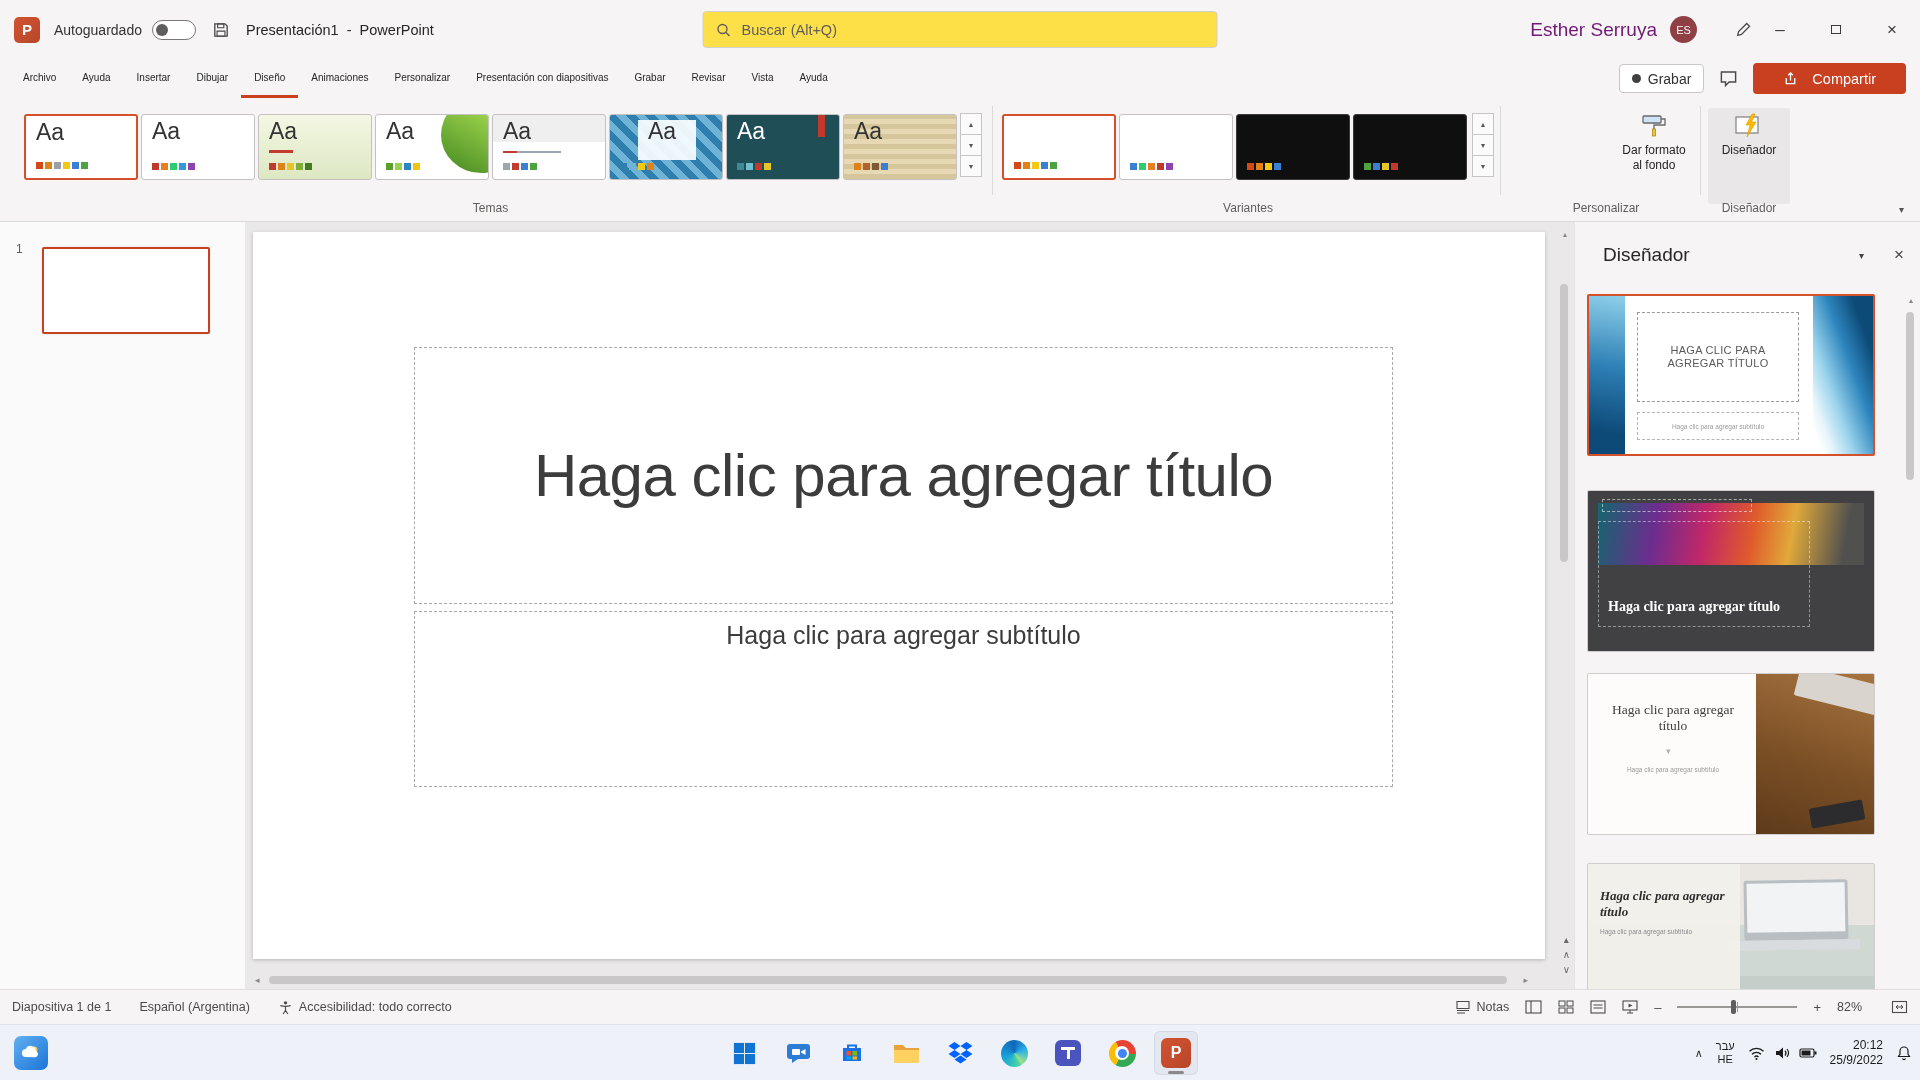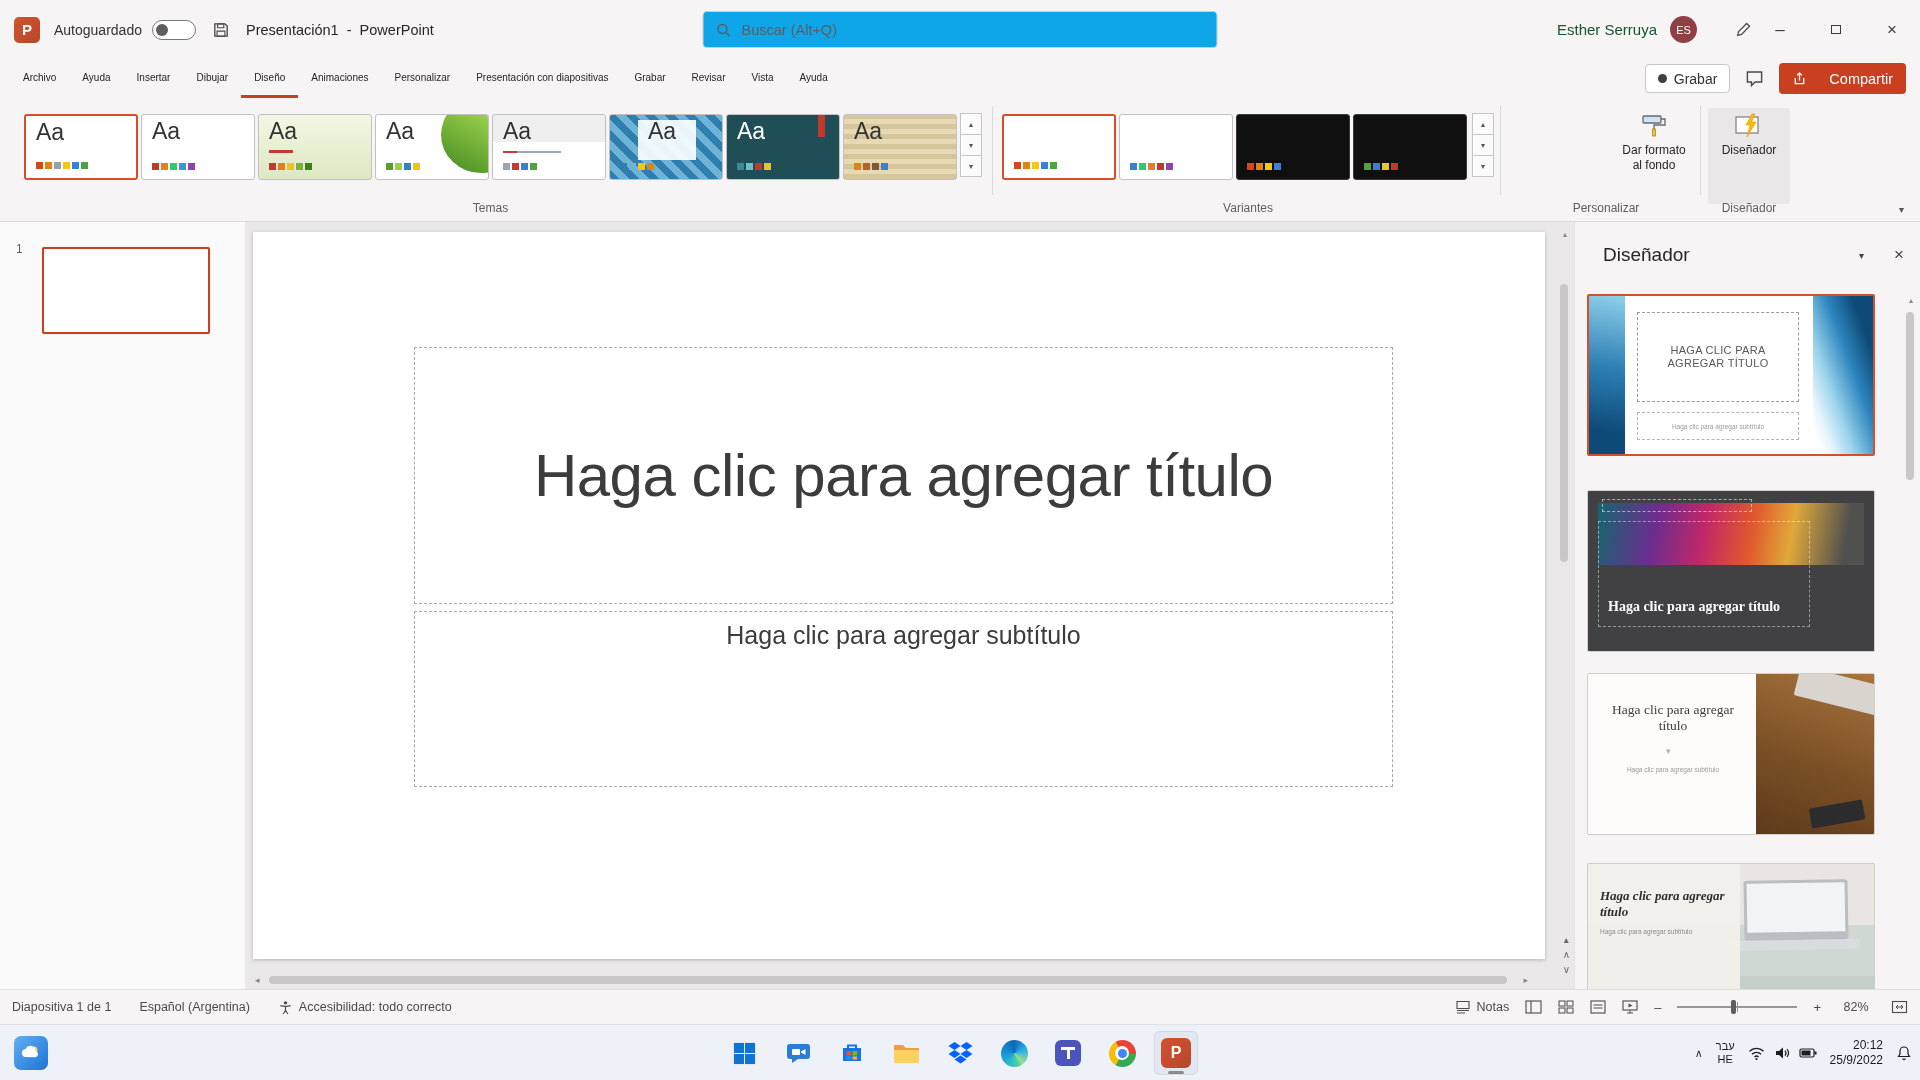--- a/index.html
+++ b/index.html
@@ -8,39 +8,39 @@
   .app{position:relative;width:1920px;height:1080px;overflow:hidden}
 
   
   .titlebar{position:absolute;top:0;left:0;right:0;height:59px;display:flex;align-items:center;background:#f6f4f5}
   .ppt-logo{width:26px;height:26px;margin-left:14px;border-radius:5px;background:linear-gradient(135deg,#d35230,#b7472a);color:#fff;font-weight:bold;font-size:15px;display:flex;align-items:center;justify-content:center}
   .autosave-label{margin-left:14px;font-size:14px;color:#333}
   .toggle{margin-left:10px;width:44px;height:20px;border:1px solid #7a7876;border-radius:10px;background:#fff;position:relative;cursor:pointer}
   .toggle .knob{position:absolute;left:3px;top:3px;width:12px;height:12px;border-radius:50%;background:#5f5d5e}
   .tb-ic{margin-left:16px;display:flex;align-items:center;cursor:pointer}
   .doc-title{margin-left:16px;font-size:14.5px;color:#262626;white-space:pre}
-  .search{position:absolute;left:50%;top:11px;transform:translateX(-50%);width:515px;height:37px;background:#0ea5e9;border:1px solid #d2d0d1;border-radius:4px;display:flex;align-items:center;padding:0 12px;cursor:text}
+  .search{position:absolute;left:50%;top:11px;transform:translateX(-50%);width:515px;height:37px;background:#fde047;border:1px solid #d2d0d1;border-radius:4px;display:flex;align-items:center;padding:0 12px;cursor:text}
   .search input{border:none;outline:none;background:transparent;font-size:14.5px;color:#333;margin-left:10px;width:100%;font-family:"Liberation Sans",sans-serif}
   .search input::placeholder{color:#5f5d5e}
   .tb-right{margin-left:auto;display:flex;align-items:center;height:100%}
-  .user-name{font-size:15px;color:#14532d;cursor:pointer}
+  .user-name{font-size:19px;color:#701a75;cursor:pointer}
   .avatar{width:27px;height:27px;border-radius:50%;background:#8f4044;color:#fff;font-size:11px;display:flex;align-items:center;justify-content:center;margin-left:13px;cursor:pointer}
   .pen-btn{margin-left:38px;cursor:pointer;display:flex}
   .capbtn{width:56px;height:59px;display:flex;align-items:center;justify-content:center;font-size:17px;color:#3a3a3a;cursor:pointer}
   .max-glyph{width:10px;height:9px;border:1px solid #3a3a3a;background:#f6f4f5;position:relative;display:block}
   .max-glyph i{position:absolute;left:2px;top:-4px;width:10px;height:9px;border:1px solid #3a3a3a;z-index:-1;display:block}
 
   
   .tabrow{position:absolute;top:59px;left:0;right:0;height:39px;display:flex;align-items:stretch;padding-left:10px;background:#f6f4f5}
   .tab{padding:0 13px;font-size:10px;line-height:37px;color:#262626;cursor:pointer;white-space:nowrap}
   .tab.active{border-bottom:3px solid #c8401f}
   .tabrow-right{margin-left:auto;display:flex;align-items:center;gap:15px;padding-right:14px}
   .rec-pill{display:flex;align-items:center;gap:7px;border:1px solid #c9c7c8;background:#fff;border-radius:4px;height:29px;padding:0 12px;font-size:14px;color:#333;cursor:pointer}
   .recdot{width:9px;height:9px;border-radius:50%;background:#3f3f3f;display:block}
-  .share-btn{display:flex;align-items:center;gap:22px;background:#c8401f;color:#fff;border-radius:4px;height:31px;padding:0 13px;font-size:14.5px;cursor:pointer}
+  .share-btn{display:flex;align-items:center;gap:14px;background:#c8401f;color:#fff;border-radius:4px;height:31px;padding:0 30px;font-size:14.5px;cursor:pointer}
 
   
   .ribbon{position:absolute;top:98px;left:0;right:0;height:124px;background:#f6f4f5;border-bottom:1px solid #dbd9da}
   .gallery{position:absolute;top:16px;display:flex;gap:3px}
   .g-themes{left:24px}
   .g-variants{left:1002px}
   .gcard{width:114px;height:66px;background:#fff;border:1px solid #c3c1c2;border-radius:3px;position:relative;cursor:pointer;overflow:hidden}
   .gcard.sel{border:2px solid #d4502b}
   .gcard .aa{position:absolute;left:10px;top:3px;font-size:23px;color:#333;z-index:2}
   .strip{position:absolute;left:10px;bottom:9px;display:flex;gap:2px;z-index:2}
@@ -130,21 +130,21 @@
   .ds-thumb{position:absolute;right:6px;top:90px;width:8px;height:168px;background:#c9c7c8;border-radius:4px;cursor:grab}
 
   
   .statusbar{position:absolute;top:989px;left:0;right:0;height:35px;background:#f6f4f5;border-top:1px solid #e0dedf;display:flex;align-items:center;font-size:12.5px;color:#4b4b4b;padding:0 12px}
   .sb-item{margin-right:28px;white-space:nowrap;display:flex;align-items:center;gap:6px}
   .sb-right{margin-left:auto;display:flex;align-items:center;gap:16px}
   .sb-btn{display:flex;align-items:center;gap:6px;cursor:pointer}
   .ztrack{width:120px;height:2px;background:#9a9896;position:relative}
   .ztick{position:absolute;left:50%;top:-4px;width:1px;height:10px;background:#9a9896}
   .zknob{position:absolute;left:45%;top:-6px;width:5px;height:14px;background:#5f5d5e;border-radius:2px;cursor:grab}
-  .zoom-pct{width:38px;text-align:center}
+  .zoom-pct{width:38px;text-align:left}
   .sb-glyph{font-size:13px;color:#4b4b4b;cursor:pointer}
 
   
   .taskbar{position:absolute;top:1024px;left:0;right:0;height:56px;background:#eef2f8;border-top:1px solid #dfe3e9}
   .widgets{position:absolute;left:14px;top:11px;width:34px;height:34px;border-radius:7px;background:linear-gradient(135deg,#62b0f0,#1b74d8);cursor:pointer;display:flex;align-items:center;justify-content:center}
   .tk-center{position:absolute;left:50%;top:0;height:56px;transform:translateX(-50%);display:flex;align-items:center;gap:10px}
   .tk-btn{width:44px;height:44px;border-radius:6px;display:flex;align-items:center;justify-content:center;position:relative;cursor:pointer}
   .tk-btn.active{background:#e2e7f0;box-shadow:inset 0 0 0 1px #d4dae3}
   .active-bar{position:absolute;bottom:1px;left:50%;transform:translateX(-50%);width:16px;height:3px;border-radius:2px;background:#8a8a8a}
   .edge-ball{width:27px;height:27px;border-radius:50%;background:conic-gradient(from 160deg,#45d3a6,#1aa0dc 25%,#1066b8 55%,#2bb0e8 75%,#9ce08a 95%,#45d3a6)}

